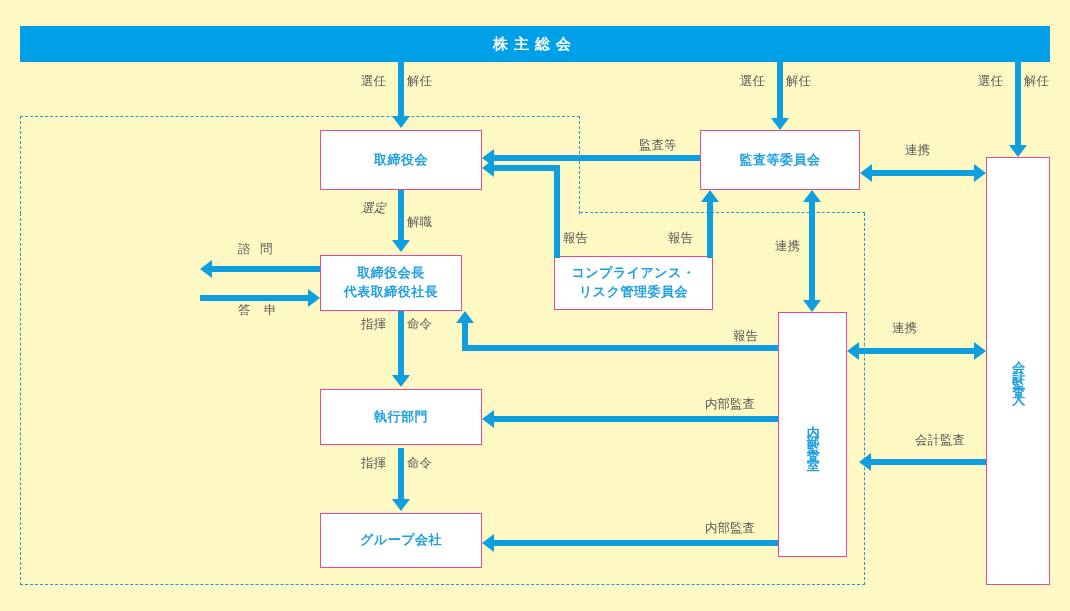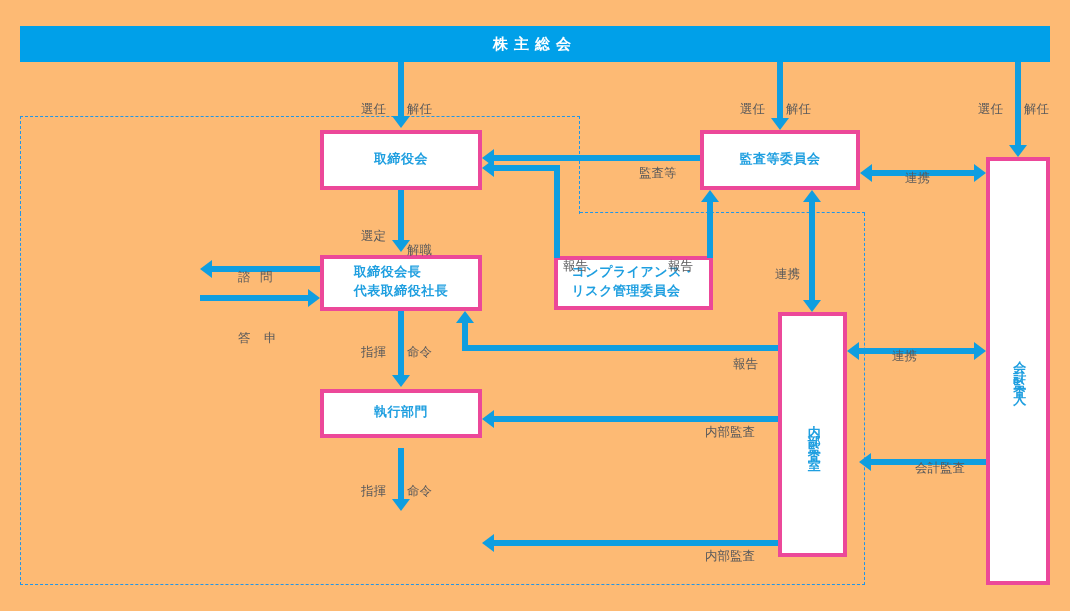--- a/index.html
+++ b/index.html
@@ -1,41 +1,40 @@
 <!DOCTYPE html>
 <html><head>
 <meta charset="utf-8">
 <style>
   html,body{margin:0;padding:0;background:#ffffff;}
   body{font-family:"Liberation Sans","DejaVu Sans",sans-serif;}
-  #stage{position:relative;width:1070px;height:611px;background:#fdba74;overflow:hidden;}
+  #stage{position:relative;width:1070px;height:611px;background:#fef9c3;overflow:hidden;}
 
   
   .header-bar{
     position:absolute;left:20px;top:26px;width:1030px;height:36px;
     background:#00A0E9;color:#ffffff;
     display:flex;align-items:center;justify-content:center;
     font-size:15px;font-weight:bold;letter-spacing:6px;
   }
 
   
   .dashed{
     position:absolute;border:1px dashed #2196e8;box-sizing:border-box;
     background:transparent;pointer-events:none;
   }
 
   
   .box{
     position:absolute;box-sizing:border-box;
-    border:4px solid #ec4899;background:#ffffff;
+    border:1px solid #ec4899;background:#ffffff;
     color:#1f9fe0;font-weight:bold;font-size:13px;
     display:flex;align-items:center;justify-content:center;
-    text-align:left;line-height:1.45;
+    text-align:center;line-height:1.45;
     letter-spacing:0.5px;
-    font-family:Liberation Mono, monospace;
   }
   .box.spaced{letter-spacing:5px;}
   .box.vertical{
     writing-mode:vertical-rl;text-orientation:upright;
     letter-spacing:8px;line-height:1.1;
   }
   .box-inner{white-space:pre-line;}
 
   
   .ln{position:absolute;background:#0f9ee0;}
@@ -44,21 +43,21 @@
 
   .arrow{position:absolute;width:0;height:0;}
   .arrow.down{border-left:9px solid transparent;border-right:9px solid transparent;border-top:12px solid #0f9ee0;}
   .arrow.up{border-left:9px solid transparent;border-right:9px solid transparent;border-bottom:12px solid #0f9ee0;}
   .arrow.left{border-top:9px solid transparent;border-bottom:9px solid transparent;border-right:12px solid #0f9ee0;}
   .arrow.right{border-top:9px solid transparent;border-bottom:9px solid transparent;border-left:12px solid #0f9ee0;}
 
   
   .lbl{
     position:absolute;color:#58595b;font-size:12.5px;
-    white-space:nowrap;background:transparent;line-height:1;margin-top:28px;
+    white-space:nowrap;background:transparent;line-height:1;
   }
   .lbl.sp{letter-spacing:3px;}
 </style>
 </head>
 <body>
 
 <div id="stage">
 
   <div class="header-bar">
     <span>株主総会</span>
@@ -66,39 +65,42 @@
 
   <div class="dashed" style="left:20px;top:116px;width:560px;height:98px;border-bottom:none;border-right:none;"></div>
   <div class="dashed" style="left:579px;top:116px;width:1px;height:98px;border:none;border-left:1px dashed #2196e8;"></div>
   <div class="dashed" style="left:20px;top:213px;width:845px;height:372px;border-top:none;"></div>
   <div class="dashed" style="left:580px;top:212px;width:285px;height:2px;border:none;border-top:1px dashed #2196e8;"></div>
 
   <div class="box" style="left:320px;top:130px;width:162px;height:60px;">
     <span class="box-inner">取締役会</span>
   </div>
 
-  <div class="box" style="left:320px;top:255px;width:162px;height:56px;">
+  <div class="box" style="left:320px;top:255px;width:142px;height:56px;">
     <span class="box-inner">取締役会長
 代表取締役社長</span>
   </div>
 
 
   <div class="box" style="left:554px;top:256px;width:159px;height:54px;">
     <span class="box-inner">コンプライアンス・
 リスク管理委員会</span>
   </div>
 
   <div class="box" style="left:700px;top:130px;width:160px;height:60px;">
     <span class="box-inner">監査等委員会</span>
   </div>
 
-  <div class="box" style="left:320px;top:389px;width:162px;height:49px;">
+  <div class="box" style="left:320px;top:389px;width:162px;height:56px;">
     <span class="box-inner">執行部門</span>
   </div>
 
+  <div class="box" style="left:320px;top:513px;width:162px;height:55px;">
+    <span class="box-inner">グループ会社</span>
+  </div>
 
   <div class="box vertical" style="left:778px;top:312px;width:69px;height:245px;">
     <span class="box-inner">内部監査室</span>
   </div>
 
   <div class="box vertical" style="left:986px;top:157px;width:64px;height:428px;">
     <span class="box-inner">会計監査人</span>
   </div>
 
   <div class="ln v" style="left:398px;top:62px;height:56px;"></div>
@@ -111,21 +113,21 @@
   <div class="lbl" style="left:740px;top:75px;">選任</div>
   <div class="lbl" style="left:786px;top:75px;">解任</div>
 
   <div class="ln v" style="left:1015px;top:62px;height:85px;"></div>
   <div class="arrow down" style="left:1009px;top:145px;"></div>
   <div class="lbl" style="left:978px;top:75px;">選任</div>
   <div class="lbl" style="left:1024px;top:75px;">解任</div>
 
   <div class="ln v" style="left:398px;top:190px;height:50px;"></div>
   <div class="arrow down" style="left:392px;top:240px;"></div>
-  <div class="lbl" style="left:361px;top:202px;">選定</div>
+  <div class="lbl" style="left:361px;top:202px;font-style:italic;">選定</div>
   <div class="lbl" style="left:407px;top:216px;">解職</div>
 
   <div class="ln h" style="left:212px;top:266px;width:108px;"></div>
   <div class="arrow left" style="left:200px;top:260px;"></div>
   <div class="lbl sp" style="left:238px;top:243px;">諮 問</div>
 
   <div class="ln h" style="left:200px;top:295px;width:108px;"></div>
   <div class="arrow right" style="left:308px;top:289px;"></div>
   <div class="lbl sp" style="left:238px;top:305px;font-family:Liberation Mono, monospace;">答 申</div>
 

